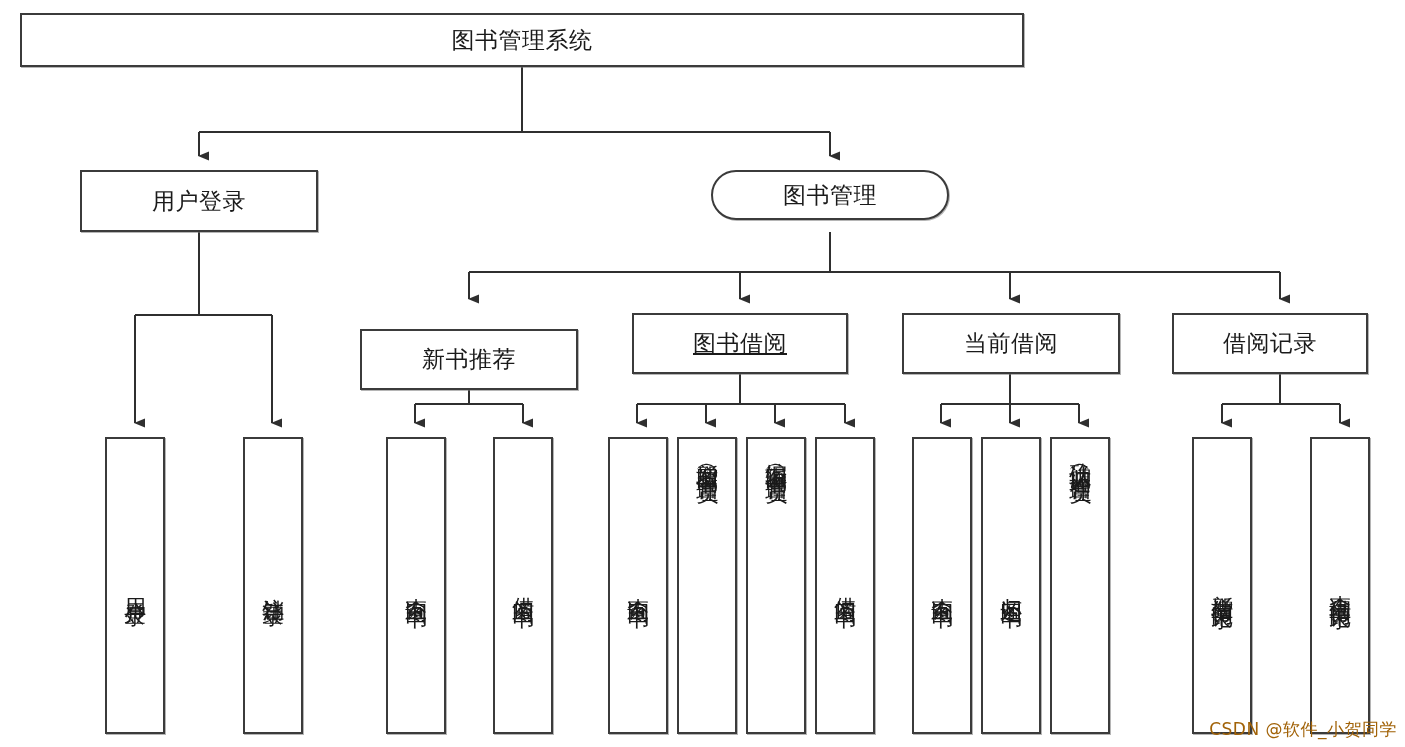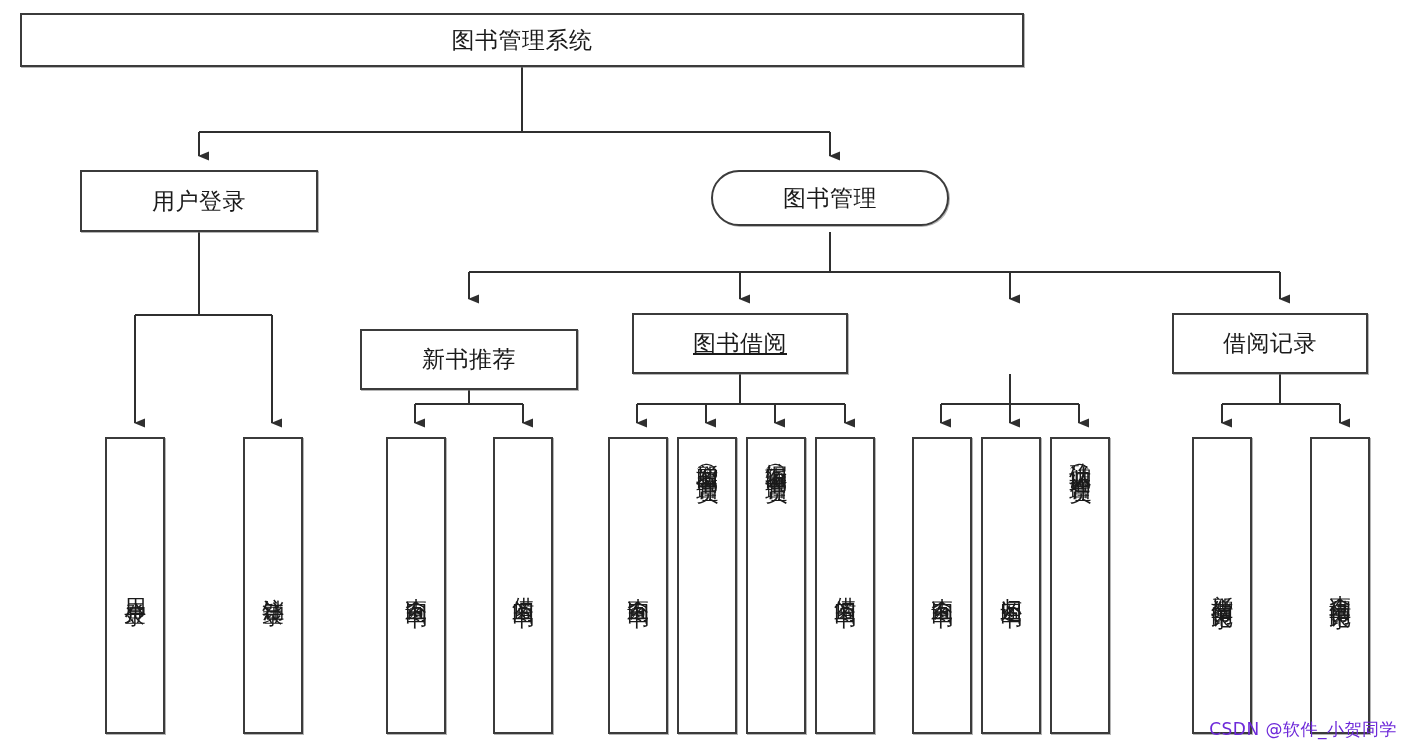--- a/index.html
+++ b/index.html
@@ -64,21 +64,21 @@
   }
   .node.vertical.centered {
     align-items: center;
     padding-top: 0;
   }
   .watermark {
     position: absolute;
     right: 8px;
     bottom: 6px;
     font-size: 17px;
-    color: #6d28d9;
+    color: #a16207;
     letter-spacing: 0.5px;
     white-space: nowrap;
     user-select: none;
   }
 </style>
 </head>
 <body>
 
 <div id="canvas">
 
@@ -132,30 +132,33 @@
     </g>
   </svg>
 
   <div class="node root horizontal" style="left:20px; top:13px; width:1004px; height:54px;">
     <span class="node-label">图书管理系统</span>
   </div>
 
   <div class="node horizontal" style="left:80px; top:170px; width:238px; height:62px;">
     <span class="node-label">用户登录</span>
   </div>
-  <div class="node horizontal" style="left:711px; top:170px; width:238px; height:56px;border-radius:30px;">
+  <div class="node horizontal" style="left:711px; top:170px; width:238px; height:50px;border-radius:30px;">
     <span class="node-label">图书管理</span>
   </div>
 
   <div class="node horizontal" style="left:360px; top:313px; width:218px; height:61px;margin-top:16px;">
     <span class="node-label">新书推荐</span>
   </div>
   <div class="node horizontal" style="left:632px; top:313px; width:216px; height:61px;text-decoration:underline;">
     <span class="node-label">图书借阅</span>
   </div>
+  <div class="node horizontal" style="left:902px; top:313px; width:218px; height:61px;">
+    <span class="node-label">当前借阅</span>
+  </div>
   <div class="node horizontal" style="left:1172px; top:313px; width:196px; height:61px;">
     <span class="node-label">借阅记录</span>
   </div>
 
   <div class="node vertical centered" style="left:105px; top:437px; width:60px; height:297px;">
     <span class="node-label">用户登录</span>
   </div>
   <div class="node vertical centered" style="left:243px; top:437px; width:60px; height:297px;">
     <span class="node-label">注销登录</span>
   </div>

